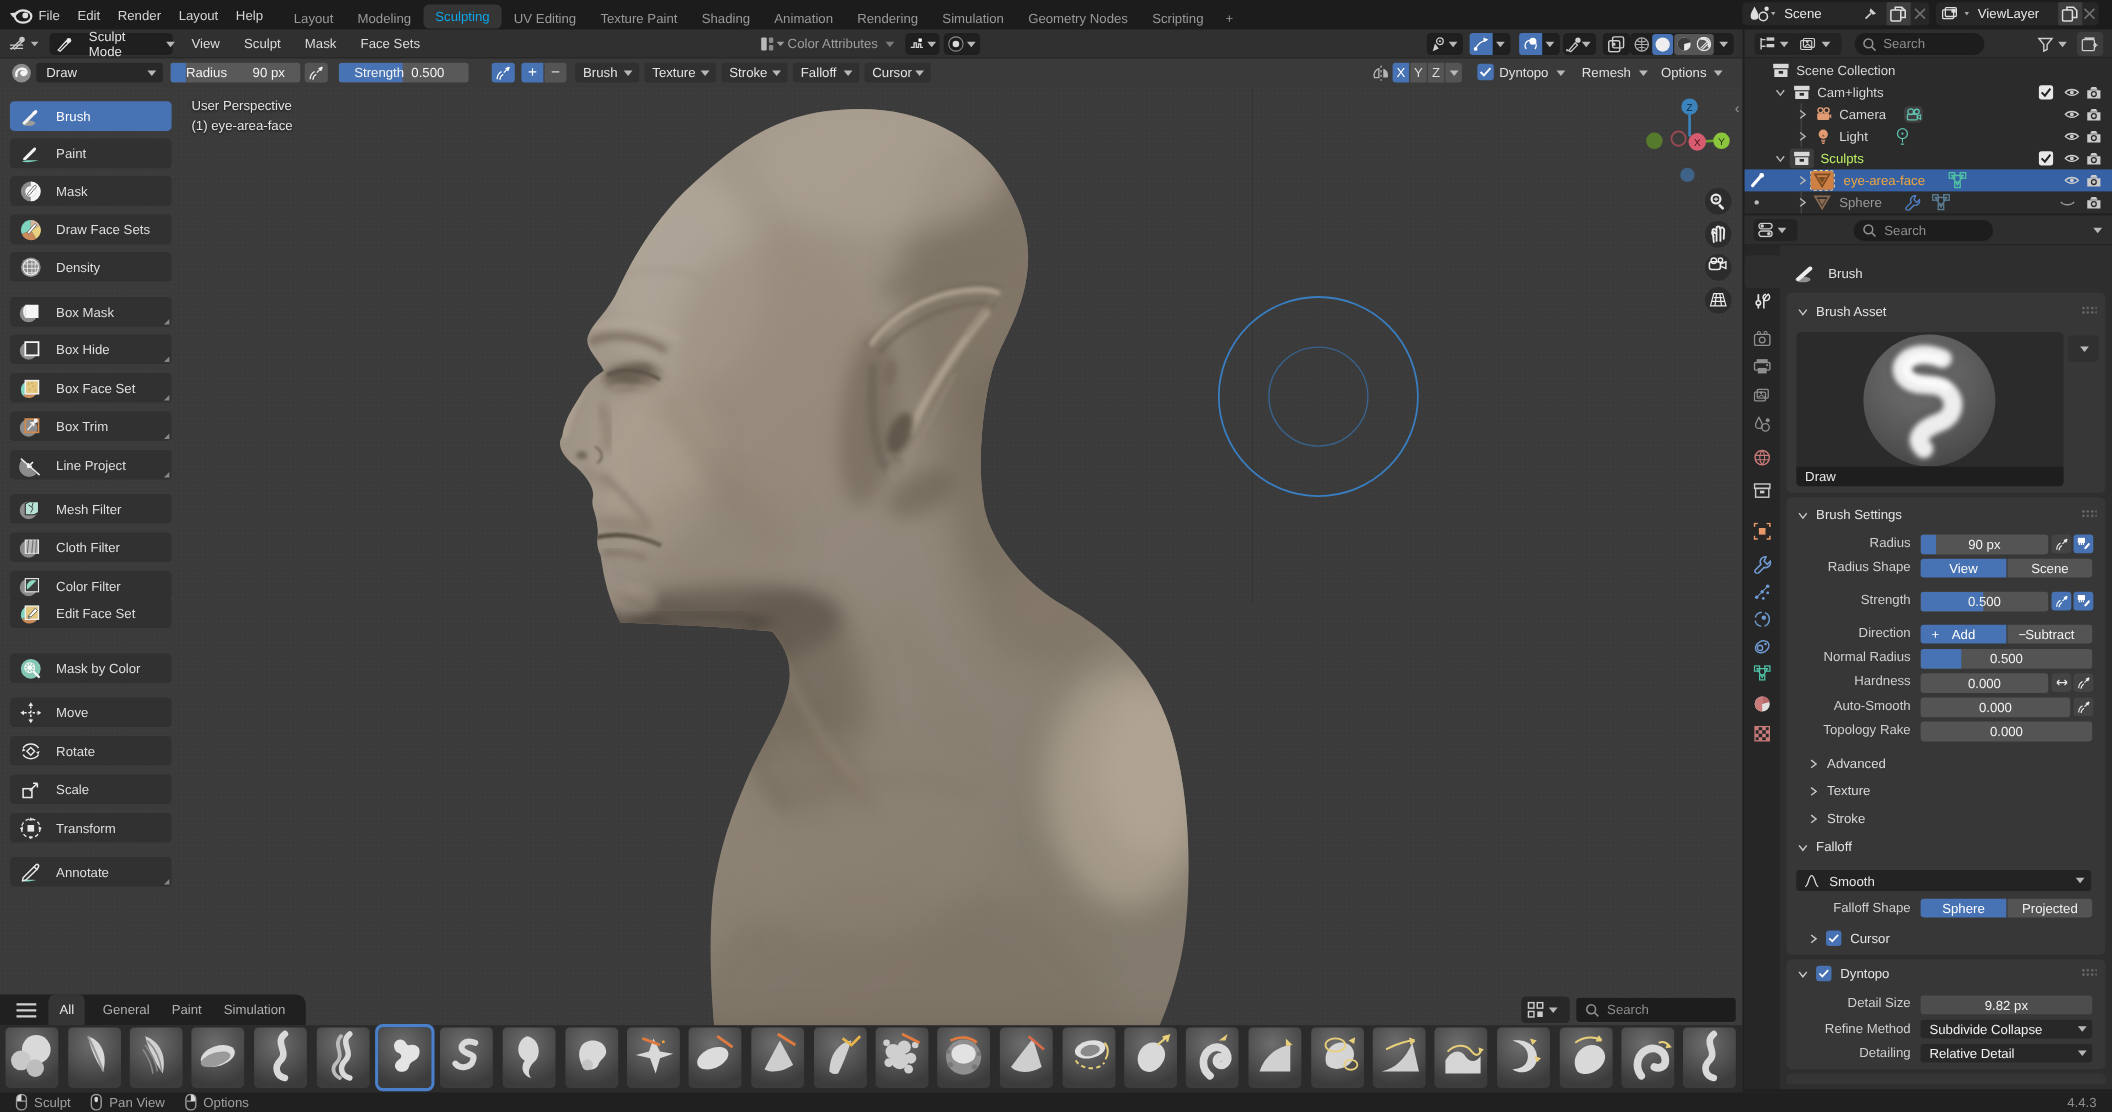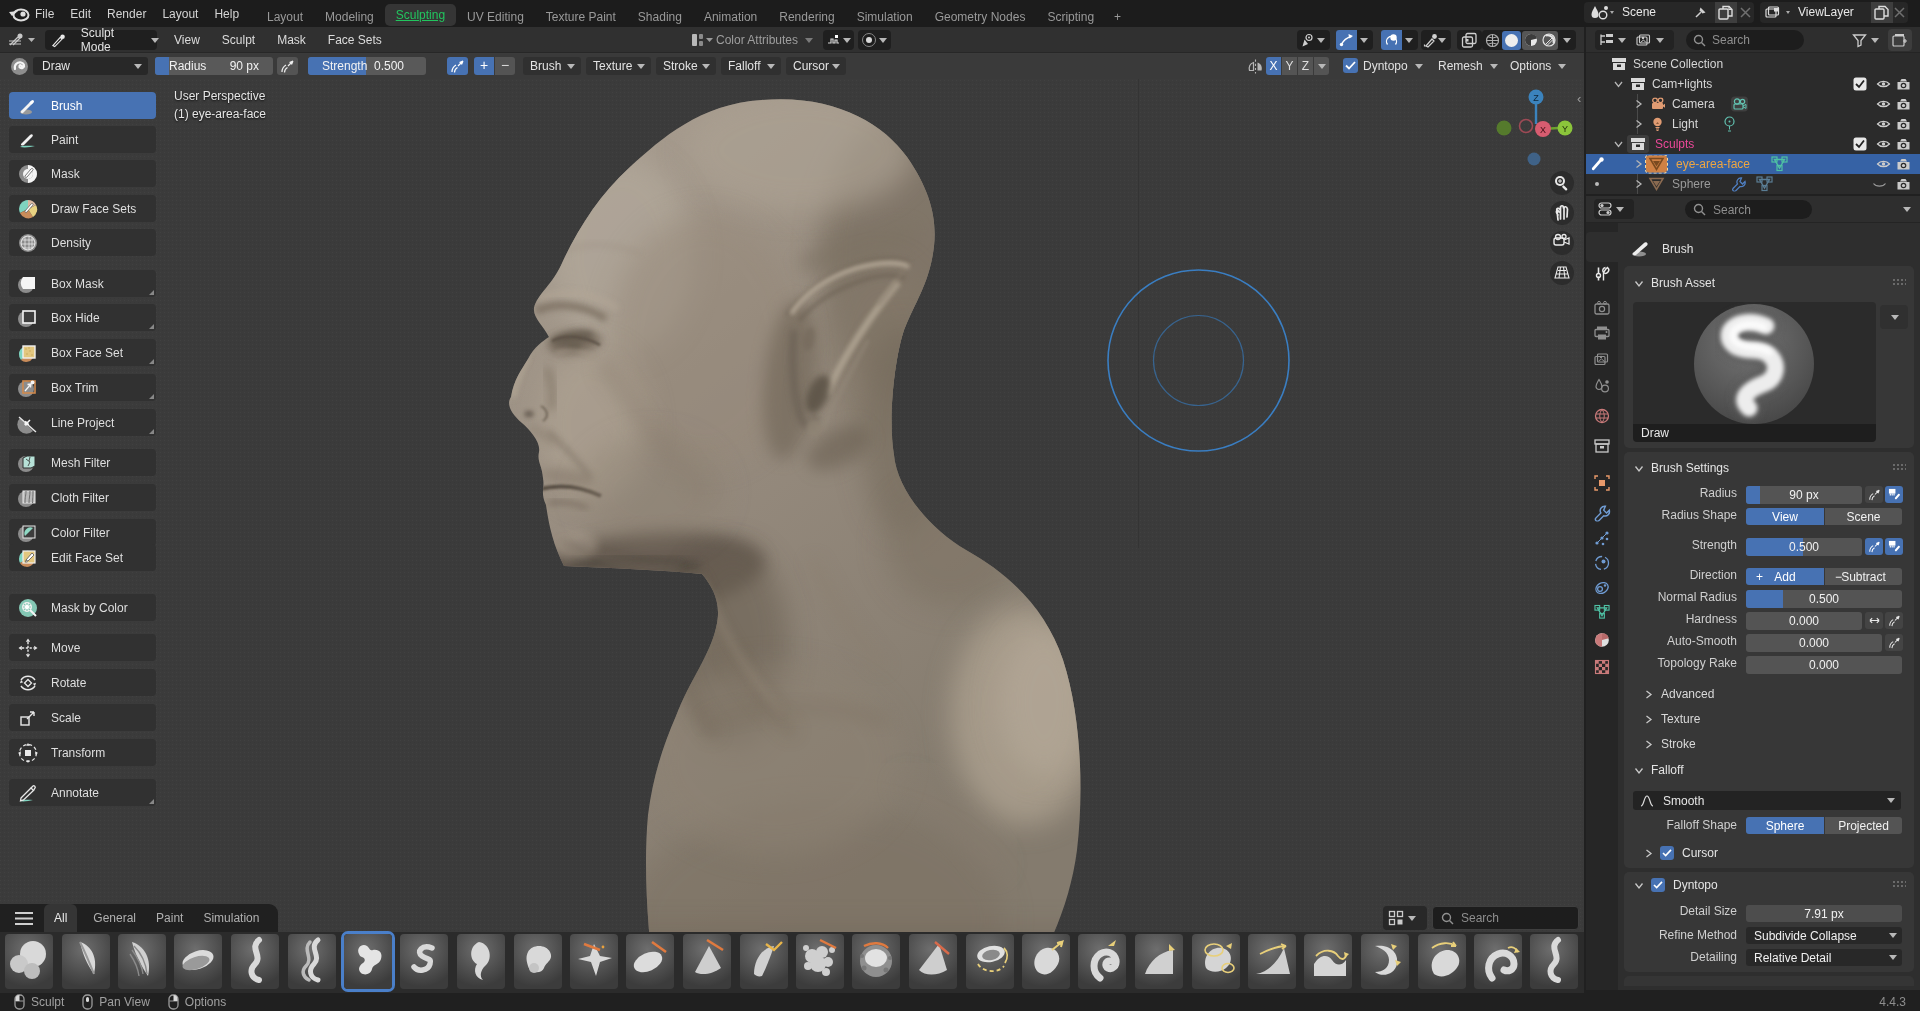--- a/index.html
+++ b/index.html
@@ -6,21 +6,21 @@
 html,body { width:1920px; height:1011px; overflow:hidden; background:#3a3a3a; }
 body { font-family:"Liberation Sans", sans-serif; font-size:12px; color:#d9d9d9; -webkit-font-smoothing:antialiased; }
 #app { position:absolute; left:0; top:0; width:1920px; height:1011px; background:#3a3a3a; }
 .abs { position:absolute; }
 .row { display:flex; align-items:center; }
 
 
 #topbar { position:absolute; left:0; top:0; width:1920px; height:27px; background:#1c1c1c; }
 #topbar .menu { color:#d4d4d4; font-size:12px; padding:0 8px; height:27px; display:flex; align-items:center; }
 .wstab { color:#999; font-size:12px; padding:0 11px; height:21px; margin-top:6px; display:flex; align-items:center; border-radius:5px 5px 0 0; }
-.wstab.active { background:#353535; color:#22c55e; border-radius:5px; height:22px; margin-top:3px;text-decoration:underline; }
+.wstab.active { background:#353535; color:#0ea5e9; border-radius:5px; height:22px; margin-top:3px; }
 
 
 #hdr2 { position:absolute; left:0; top:27px; width:1584px; height:26px; background:#303030; border-bottom:1px solid #272727;}
 #hdr2 .menu { color:#dcdcdc; font-size:12px; padding:0 11px; }
 .pill { background:#1f1f1f; border-radius:4px; height:20px; display:flex; align-items:center; color:#e3e3e3; }
 
 
 #hdr3 { position:absolute; left:0; top:54px; width:1584px; height:25px; background:#3a3a3a; }
 .slider { position:absolute; height:18px; background:#595959; border-radius:3px; overflow:hidden; color:#f2f2f2; font-size:12px; }
 .slider .fill { position:absolute; left:0; top:0; bottom:0; background:#4772b3; }
@@ -926,21 +926,21 @@
         <span style="position:absolute;left:41px;top:50%;transform:translateY(-50%);display:inline-flex">
           <span style="background:#3d3d3d;border-radius:3px;padding:2px 3px;display:inline-flex">
             <svg width="16" height="14" viewBox="0 0 16 14">
               <rect x="1" y="1" width="14" height="4" fill="#d9d9d9"></rect>
               <rect x="2" y="6" width="12" height="7" fill="#d9d9d9"></rect>
               <rect x="6" y="7.5" width="4" height="2.5" fill="#2b2b2b"></rect>
             </svg>
           </span>
         </span>
         <span style="position:absolute;left:69px;top:50%;transform:translateY(-50%);display:inline-flex">
-          <span style="color:#ec4899">Sculpts</span>
+          <span style="color:#bef264">Sculpts</span>
         </span>
         <span style="position:absolute;left:267px;top:50%;transform:translateY(-50%);display:inline-flex">
           <svg width="14" height="14" viewBox="0 0 14 14">
             <rect x="0.5" y="0.5" width="13" height="13" rx="2.5" fill="#e8e8e8"></rect>
             <path d="M3 7 L6 10 L11 3.5" stroke="#222" stroke-width="1.8" fill="none"></path>
           </svg>
         </span>
         <span style="position:absolute;left:290px;top:50%;transform:translateY(-50%);display:inline-flex">
           <svg width="15" height="15" viewBox="0 0 15 15">
             <path d="M1.5 7.5 C4.5 4 10.5 4 13.5 7.5 C10.5 11 4.5 11 1.5 7.5 Z" fill="none" stroke="#ccc" stroke-width="1.2"></path>
@@ -1373,21 +1373,21 @@
           <path d="M1 2.5 L4.5 7 L8 2.5" fill="none" stroke="#c9c9c9" stroke-width="1.3"></path>
         </svg>
         <span style="margin-left:7px"><span style="display:inline-flex;width:14px;height:14px;background:#4772b3;border-radius:3px;align-items:center;justify-content:center">
             <svg width="10" height="8" viewBox="0 0 11 9">
               <path d="M1 4.5 L4 7.5 L10 1" stroke="#fff" stroke-width="1.8" fill="none"></path>
             </svg>
           </span></span>
         <span style="margin-left:8px">Dyntopo</span>
       </div>
 <div class="plab" style="left:0;top:708px;width:151px">Detail Size</div>
-<div class="pwidget" style="left:160px;top:709px;width:156px;background:#4d4d4d">7.91 px</div>
+<div class="pwidget" style="left:160px;top:709px;width:156px;background:#4d4d4d">9.82 px</div>
 <div class="plab" style="left:0;top:732px;width:151px">Refine Method</div>
 <div class="pwidget dark" style="left:160px;top:731px;width:156px">Subdivide Collapse<span class="caret" style="position:absolute;right:6px"></span></div>
 <div class="plab" style="left:0;top:754px;width:151px">Detailing</div>
 <div class="pwidget dark" style="left:160px;top:753px;width:156px">Relative Detail<span class="caret" style="position:absolute;right:6px"></span></div>
     </div>
   <div id="status">
       <div class="row" style="position:absolute;left:14px;top:1px;height:16px;gap:0">
   <span style="display:inline-flex">
           <svg width="11" height="16" viewBox="0 0 11 16">
             <rect x="1" y="1" width="9" height="14" rx="4" fill="none" stroke="#9a9a9a" stroke-width="1.3"></rect>

